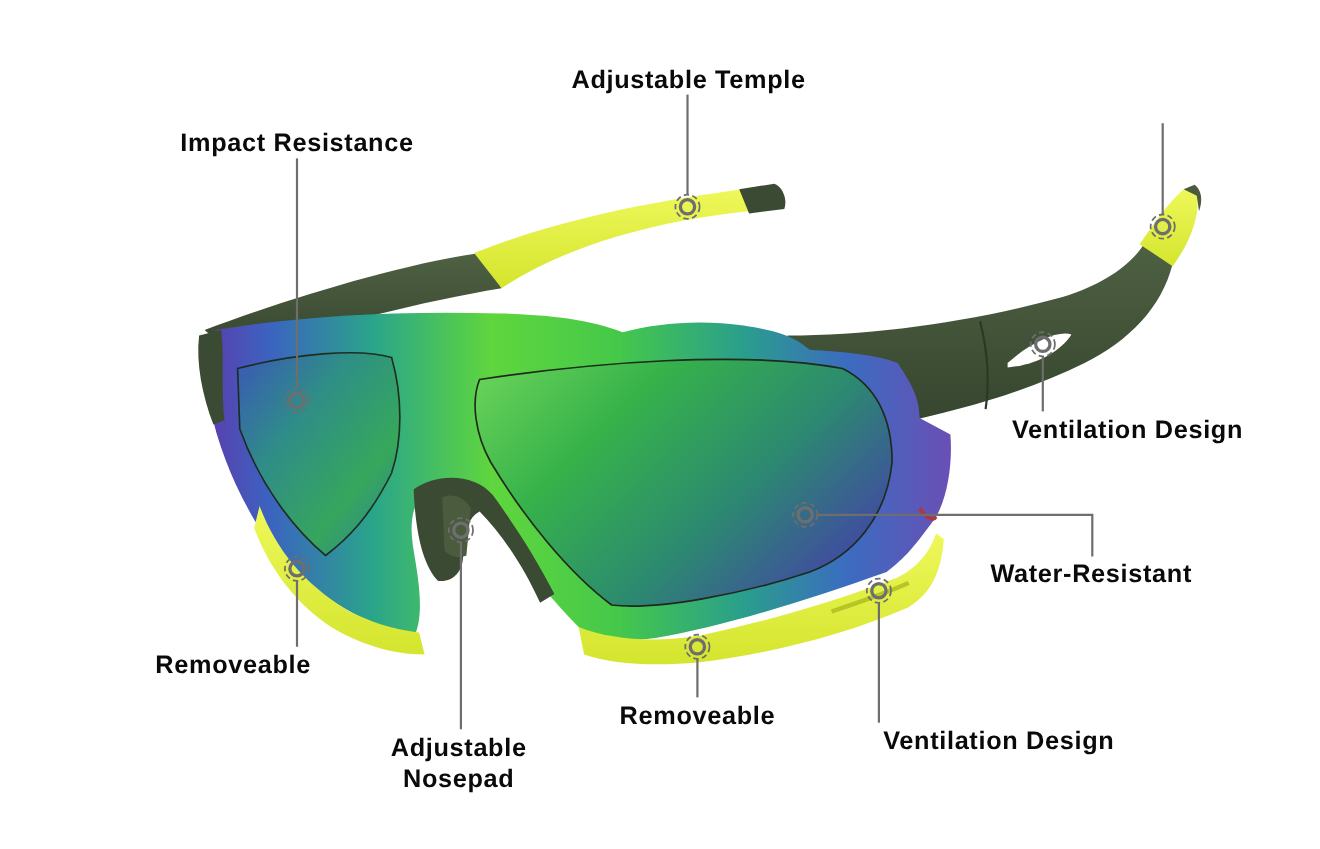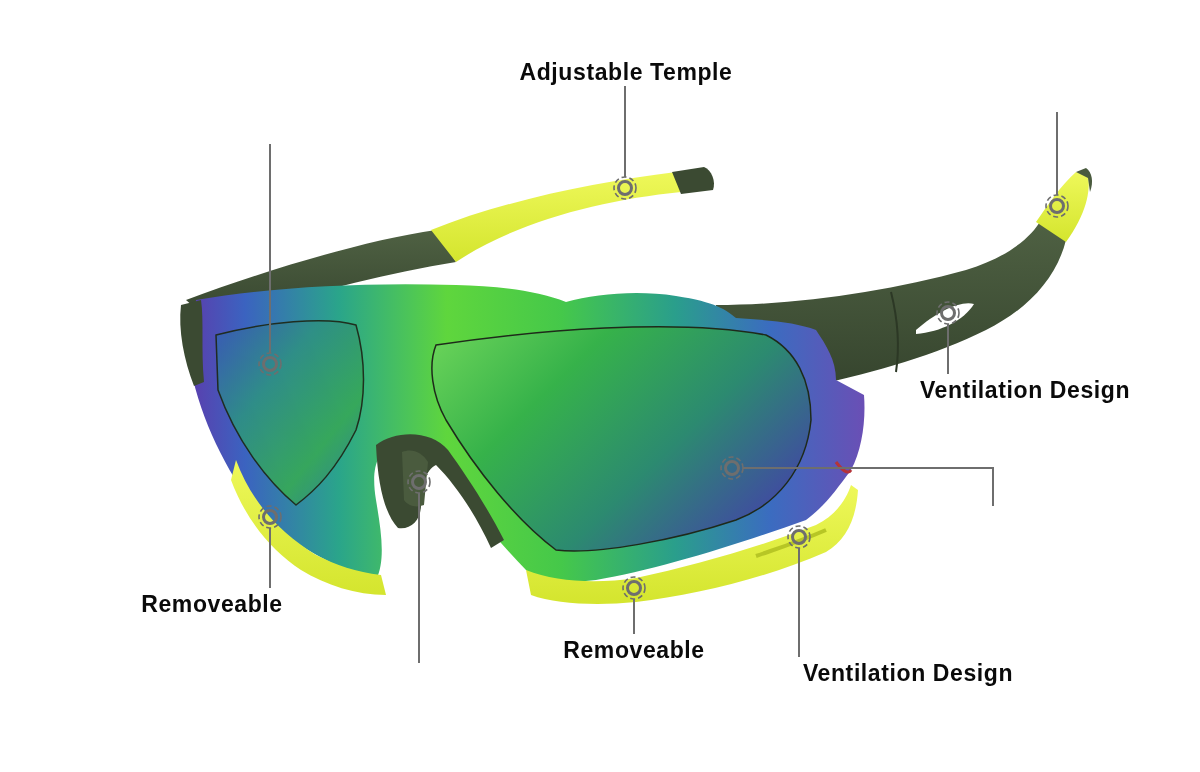--- a/index.html
+++ b/index.html
@@ -182,24 +182,30 @@
         </g>
         <g>
           <circle cx="763" cy="537" r="11" fill="none" stroke="#6e6e6e" stroke-width="1.6" stroke-dasharray="5 3"></circle>
           <circle cx="763" cy="537" r="6.5" fill="none" stroke="#6e6e6e" stroke-width="3"></circle>
         </g>
       </g>
   </svg>
 
   <div class="label" style="left:440px; top:58px; width:300px;">Adjustable Temple</div>
 
+  <div class="label" style="left:84px; top:115px; width:300px;">Impact Resistance</div>
 
 
   <div class="label" style="left:849px; top:376px; width:280px;">Ventilation Design</div>
 
+  <div class="label" style="left:836px; top:507px; width:240px;">Water-Resistant</div>
 
   <div class="label" style="left:76px; top:590px; width:200px;">Removeable</div>
 
+  <div class="label multi" style="left:291px; top:665px; width:180px;">
+    <div>Adjustable</div>
+    <div>Nosepad</div>
+  </div>
 
   <div class="label" style="left:498px; top:636px; width:200px;">Removeable</div>
 
   <div class="label" style="left:732px; top:659px; width:280px;">Ventilation Design</div>
 </div>
 
 </body></html>

